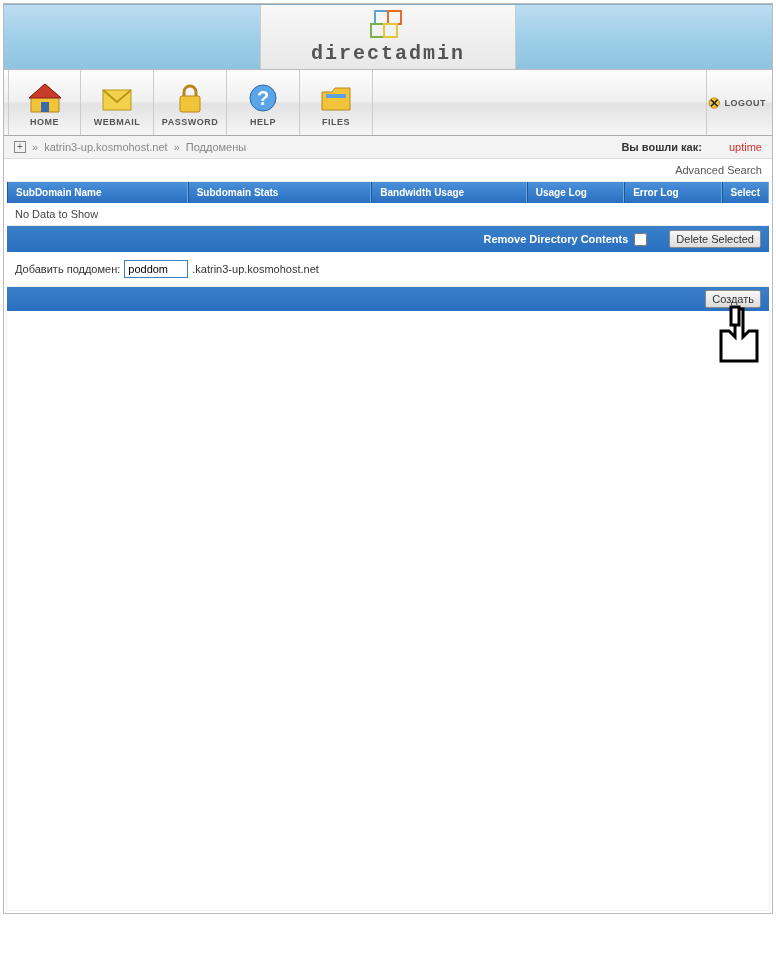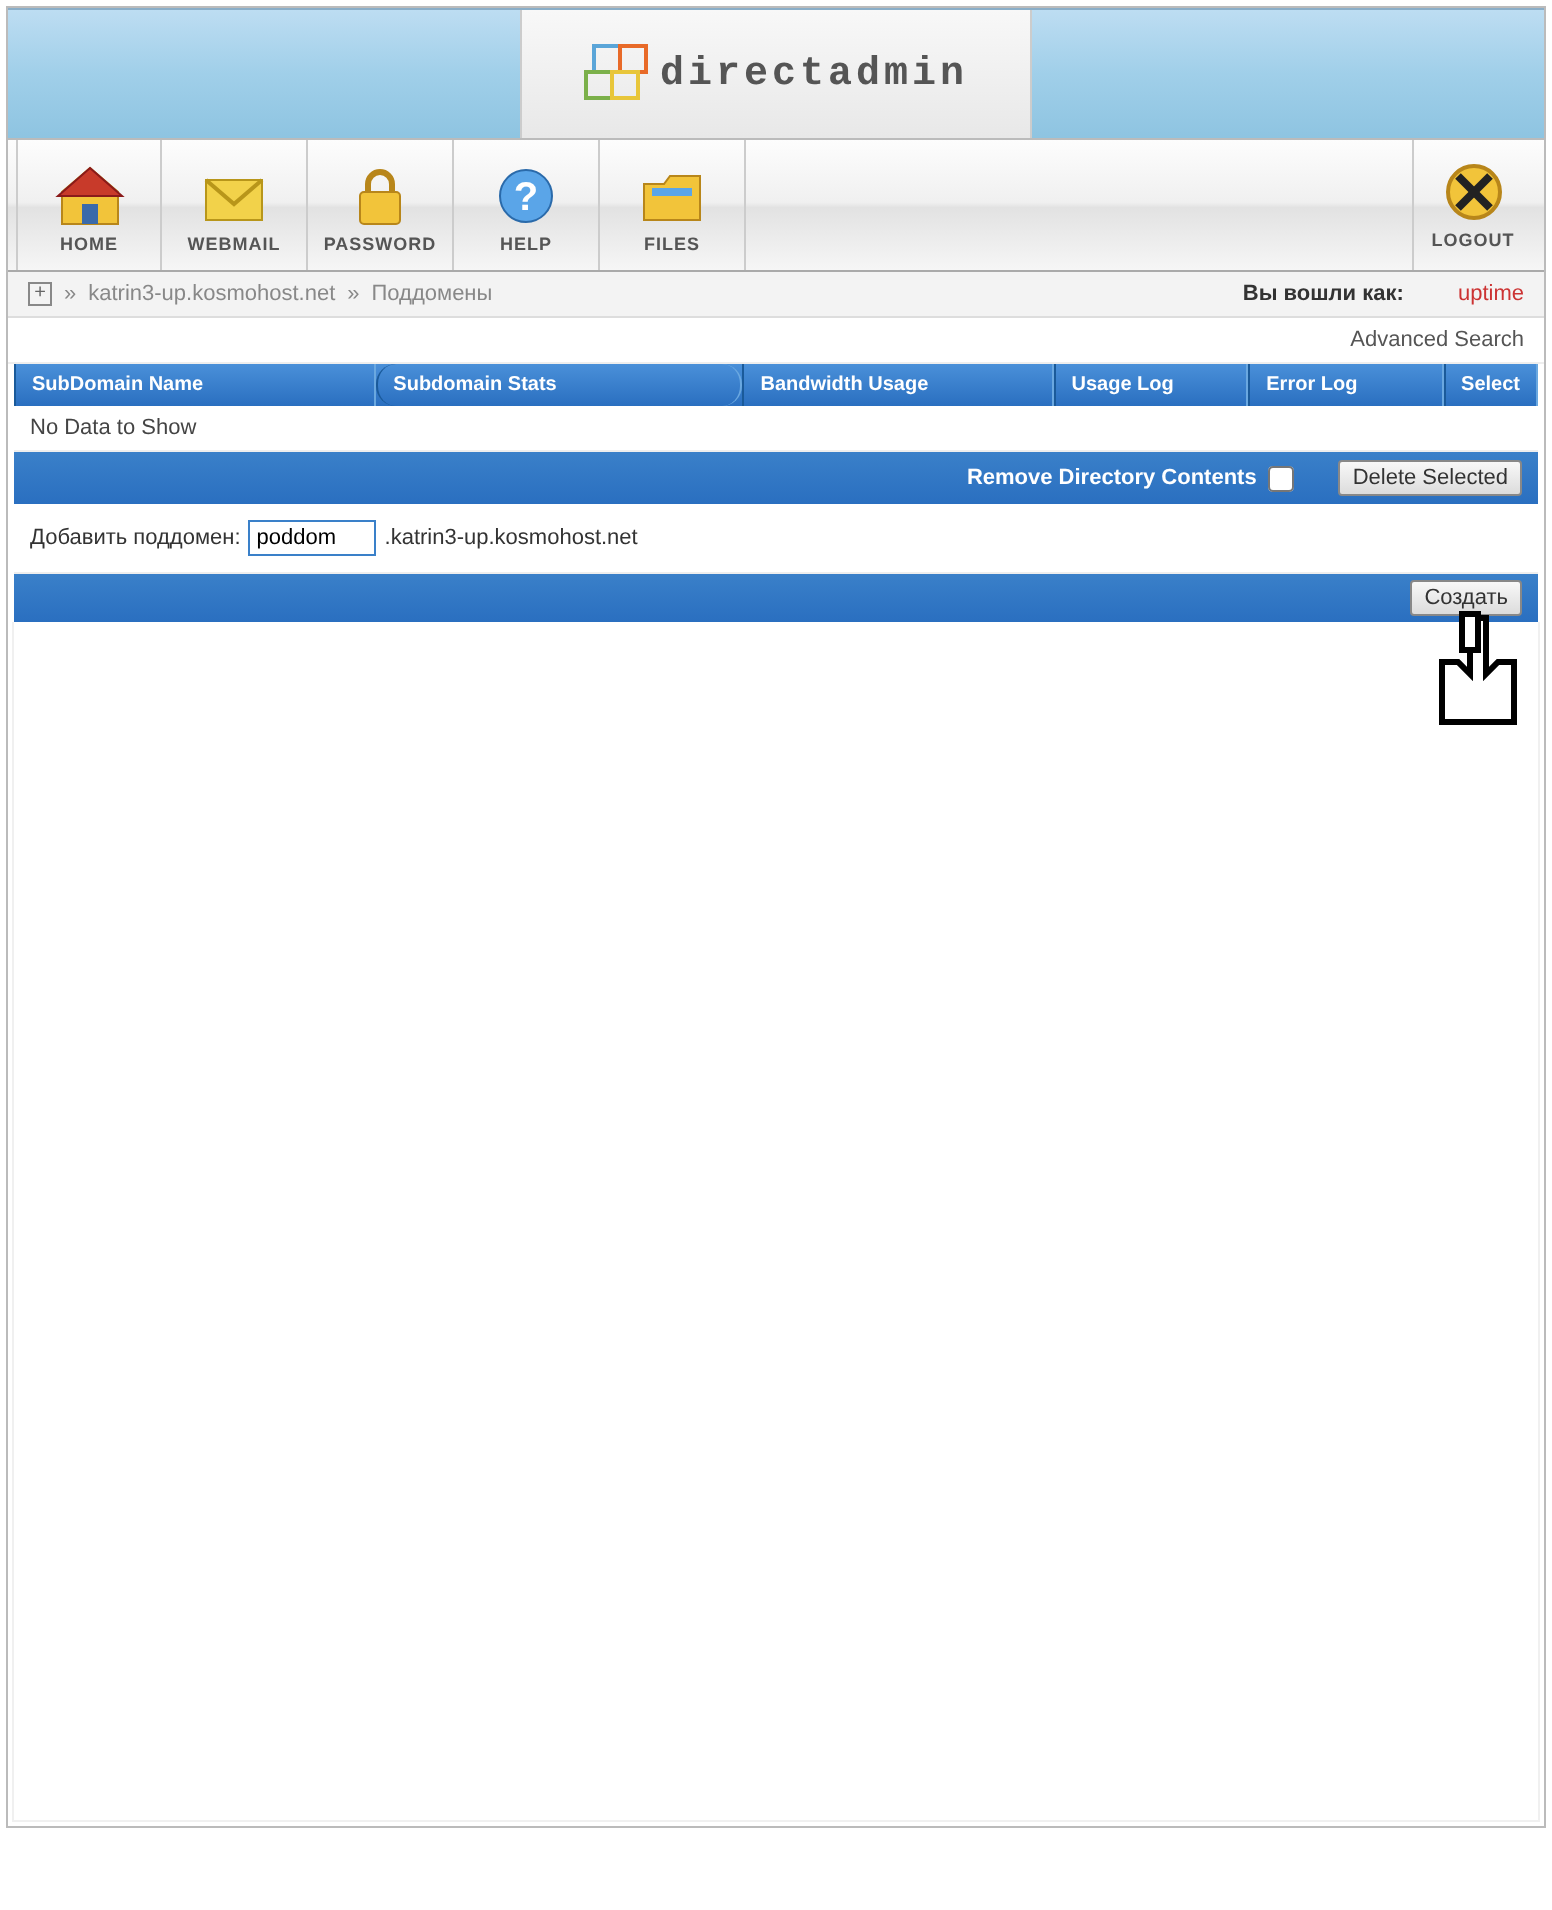--- a/index.html
+++ b/index.html
@@ -17,21 +17,21 @@
     display: flex;
     justify-content: center;
     align-items: stretch;
   }
   .logo-box {
     width: 256px;
     background: linear-gradient(to bottom, #f8f8f8, #e8e8e8);
     border-left: 1px solid #ccc;
     border-right: 1px solid #ccc;
     display: flex;
-    flex-direction: row;
+    flex-direction: column;
     align-items: center;
     justify-content: center;
     gap: 2px;
   }
   .logo-squares {
     width: 36px; height: 30px; position: relative;
   }
   .sq { position: absolute; width: 15px; height: 15px; border: 2px solid; }
   .sq1 { top: 0; left: 4px; border-color: #5aa5d8; }
   .sq2 { top: 0; left: 17px; border-color: #e86a28; }
@@ -71,21 +71,21 @@
     letter-spacing: 0.5px;
   }
   .nav-logout {
     position: absolute;
     right: 6px;
     top: 0;
     bottom: 0;
     width: 60px;
     border-left: 1px solid #ccc;
     display: flex;
-    flex-direction: column;
+    flex-direction: row;
     align-items: center;
     justify-content: center;
     gap: 3px;
     cursor: pointer;
   }
   .icon { width: 36px; height: 32px; }
   .breadcrumb {
     background: #f3f3f3;
     border-bottom: 1px solid #ddd;
     padding: 5px 10px;
@@ -123,21 +123,21 @@
     color: #fff;
     font-weight: bold;
     font-size: 10px;
   }
   .table-hdr > div {
     padding: 5px 8px;
     border-right: 1px solid #6aa8e0;
     border-left: 1px solid #1a5a9a;
   }
   .col-name { width: 186px; }
-  .col-stats { width: 189px; border-radius: 10px; }
+  .col-stats { width: 189px; }
   .col-bw { width: 160px; }
   .col-log { width: 100px; }
   .col-err { width: 100px; }
   .col-sel { flex: 1; text-align: center; }
   .no-data {
     padding: 5px 8px;
     color: #444;
     border-bottom: 1px solid #eee;
   }
   .action-bar {

